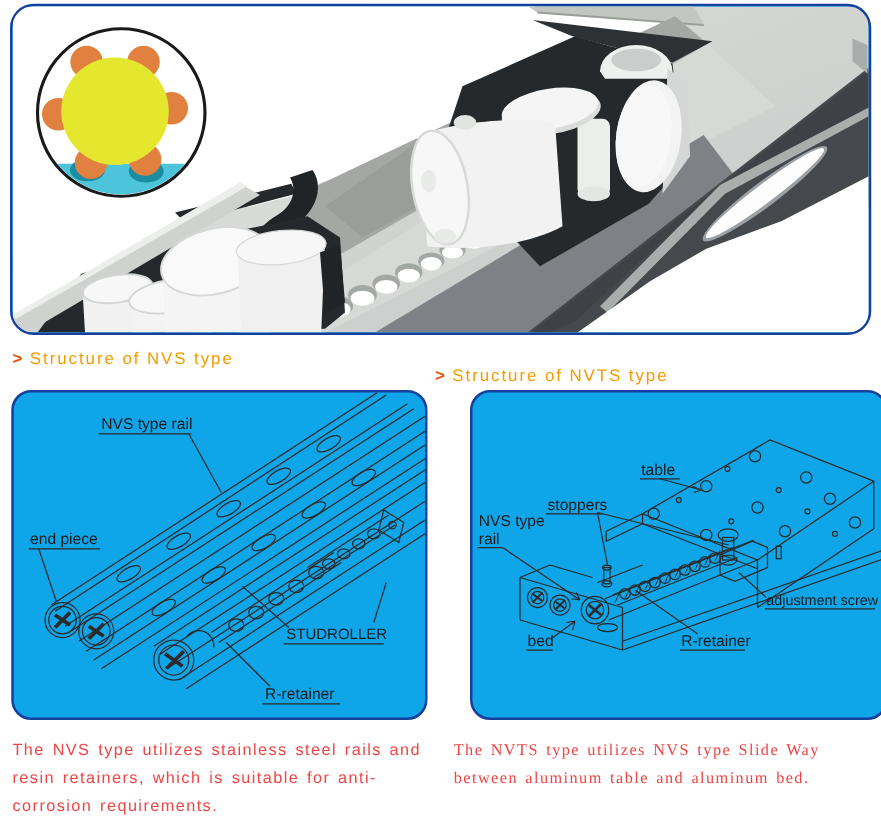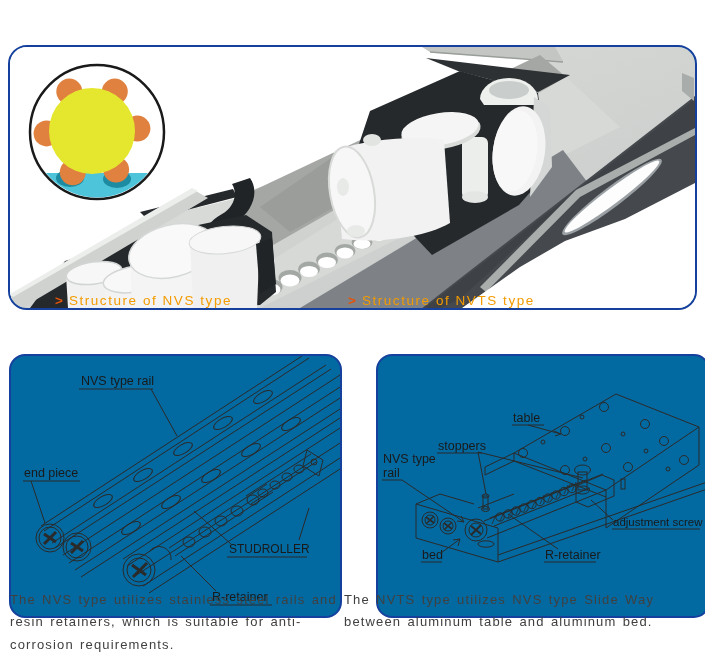--- a/index.html
+++ b/index.html
@@ -1,20 +1,20 @@
 <!DOCTYPE html>
 <html><head>
 <meta charset="utf-8">
 <style>
 html,body{margin:0;padding:0;background:#fff;}
 body{width:705px;height:672px;position:relative;font-family:"Liberation Sans",sans-serif;overflow:hidden;}
-.box{position:absolute;border:2px solid #15409d;border-radius:16px;background:#0369a1;overflow:hidden;margin-top:42px;}
+.box{position:absolute;border:2px solid #15409d;border-radius:16px;background:#0ea5e9;overflow:hidden;}
 .hdr{position:absolute;font-size:13.5px;color:#f49b00;letter-spacing:1.55px;white-space:nowrap;}
 .hdr b{color:#e4530a;font-weight:bold;margin-right:6px;letter-spacing:0;}
-.para{position:absolute;font-size:13px;line-height:22.4px;color:#404040;letter-spacing:1.15px;word-spacing:1.5px;white-space:nowrap;}
+.para{position:absolute;font-size:13px;line-height:22.4px;color:#ef4444;letter-spacing:1.15px;word-spacing:1.5px;white-space:nowrap;}
 </style>
 </head>
 <body>
 
 <div class="box" style="left:8px;top:3px;width:685px;height:261px;border-radius:19px;">
 <svg width="685" height="261" viewBox="0 0 685 261">
 <defs>
 <linearGradient id="surf" x1="0" y1="0" x2="1" y2="1">
 <stop offset="0" stop-color="#dedfde"></stop>
           <stop offset="0.5" stop-color="#d2d4d2"></stop>
@@ -138,21 +138,21 @@
 <circle cx="59.3" cy="44.6" r="13"></circle>
 <circle cx="36.6" cy="86.4" r="13"></circle>
 <circle cx="62.8" cy="125.2" r="13"></circle>
 <circle cx="106.1" cy="122.6" r="13"></circle>
 </g>
 <circle cx="82" cy="84" r="43" fill="#e5e72e"></circle>
 </g>
 </svg>
 </div>
 
-<div class="hdr" style="left:10px;top:293px;margin-left:45px;"><b>&gt;</b>Structure of NVS type</div>
+<div class="hdr" style="left:10px;top:279px;"><b>&gt;</b>Structure of NVS type</div>
 <div class="hdr" style="left:348px;top:293px;"><b>&gt;</b>Structure of NVTS type</div>
 
 <div class="box" style="left:9px;top:312px;width:329px;height:260px;">
 <svg width="329" height="260" viewBox="0 0 329 260" fill="none" stroke="#2a2a2a" stroke-width="1">
 
 <g>
 <line x1="30" y1="170" x2="291" y2="0"></line>
 <line x1="33" y1="175" x2="298" y2="2"></line>
 <line x1="41" y1="187" x2="315" y2="9"></line>
 <line x1="44" y1="192" x2="320" y2="13"></line>
@@ -355,13 +355,13 @@
 <line x1="235" y1="164" x2="213" y2="144"></line>
 <line x1="43" y1="206" x2="64" y2="206"></line>
 <path d="M63,197 L82,183 M82,183 l-7,1 M82,183 l-2,7"></path>
 <line x1="166" y1="206" x2="218" y2="206"></line>
 <line x1="180" y1="193" x2="130" y2="158"></line>
 </g>
 </svg>
 </div>
 
 <div class="para" style="left:10px;top:589px;">The NVS type utilizes stainless steel rails and<br>resin retainers, which is suitable for anti-<br>corrosion requirements.</div>
-<div class="para" style="left:344px;top:589px;">The NVTS type utilizes NVS type Slide Way<br>between aluminum table and aluminum bed.</div>
+<div class="para" style="left:363px;top:589px;font-family:Liberation Serif, serif;">The NVTS type utilizes NVS type Slide Way<br>between aluminum table and aluminum bed.</div>
 
 </body></html>

